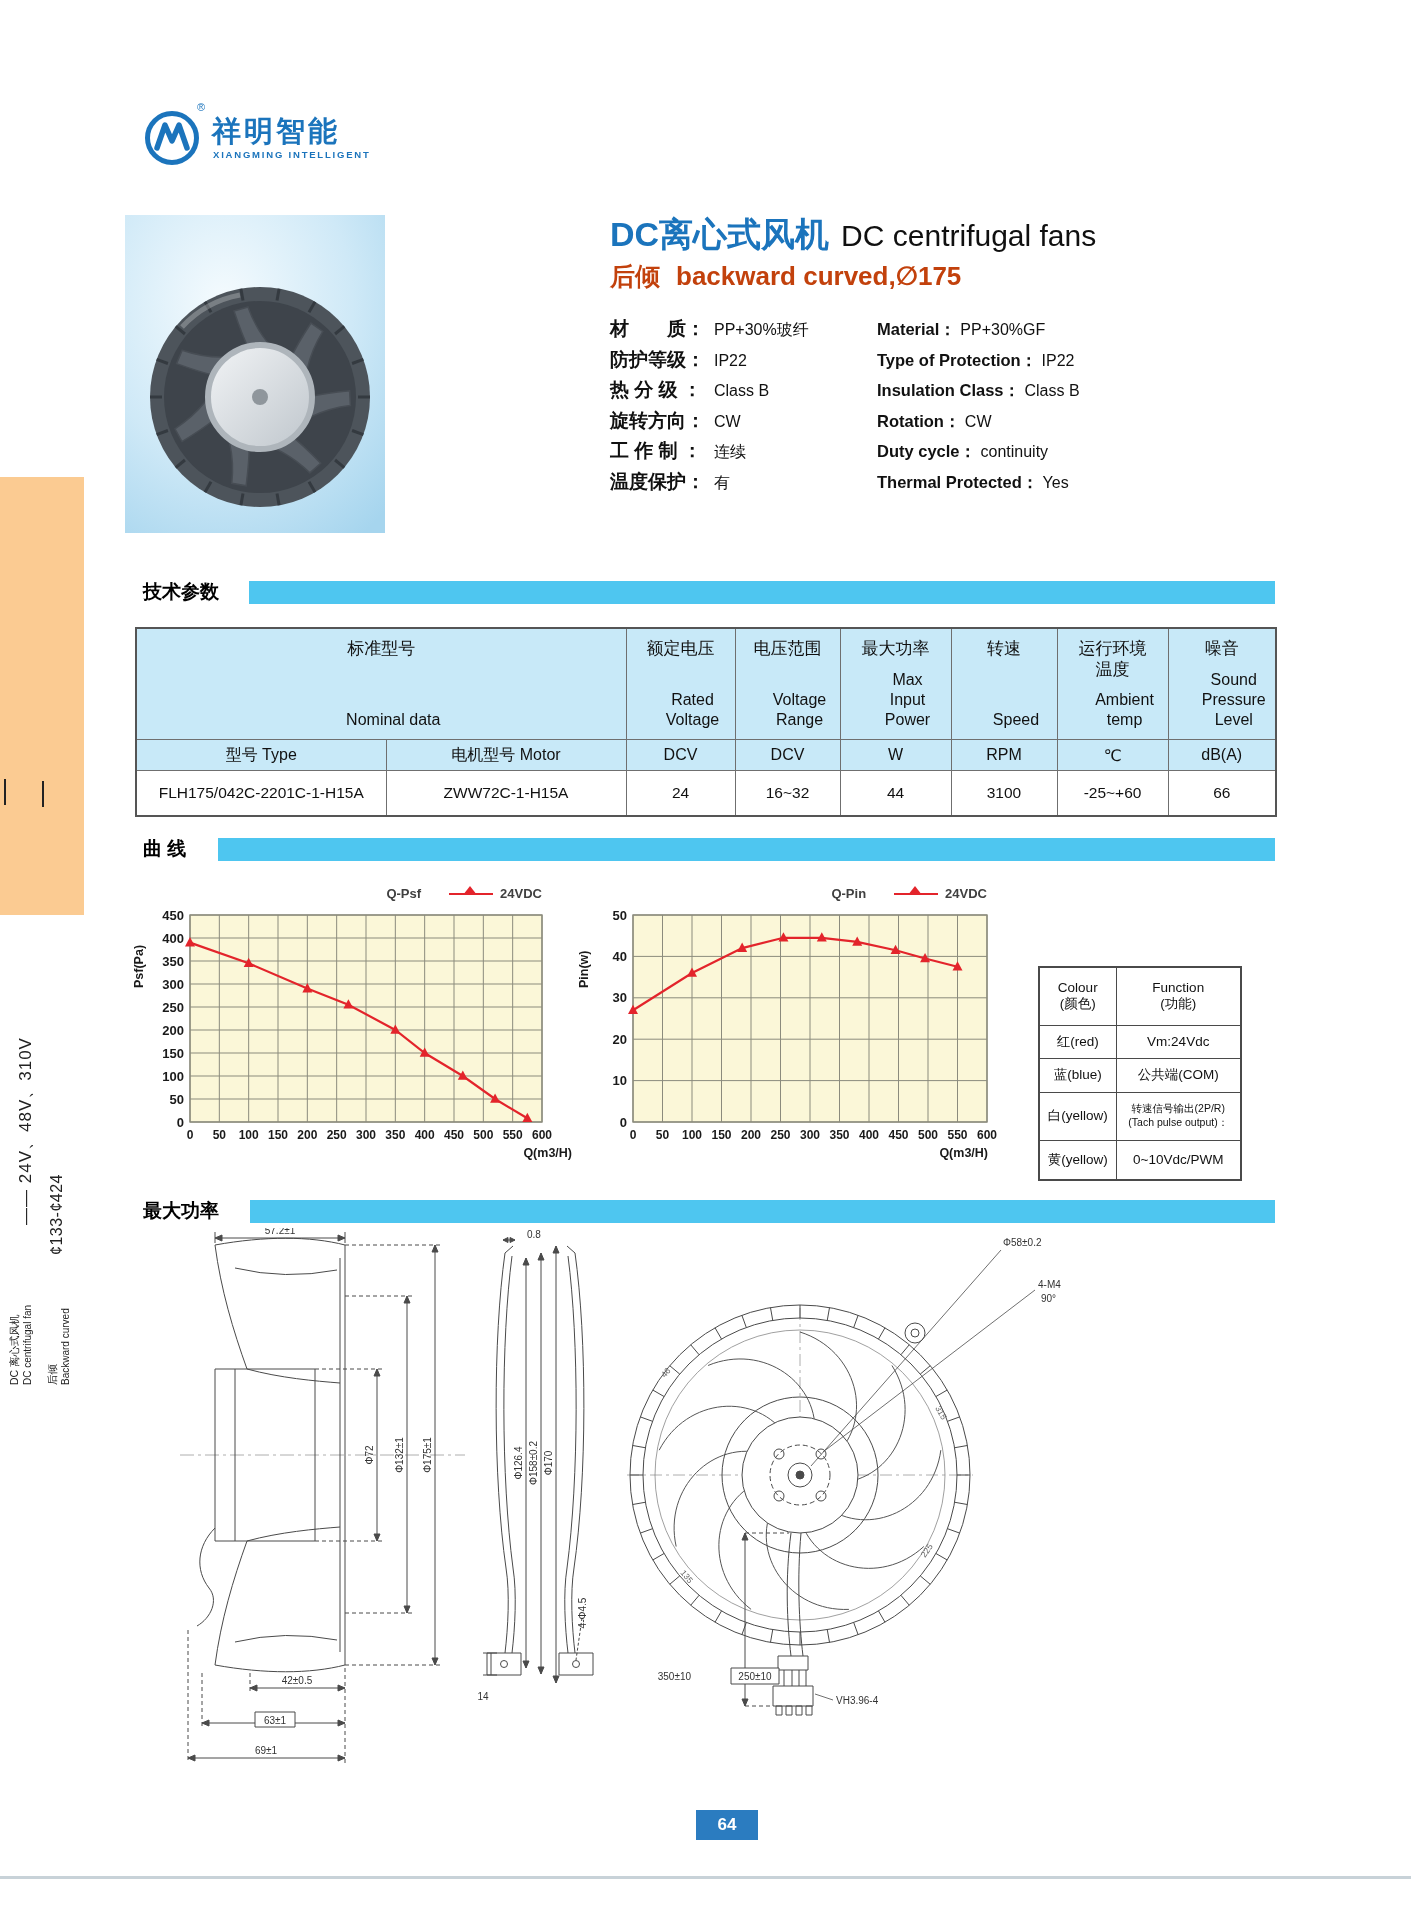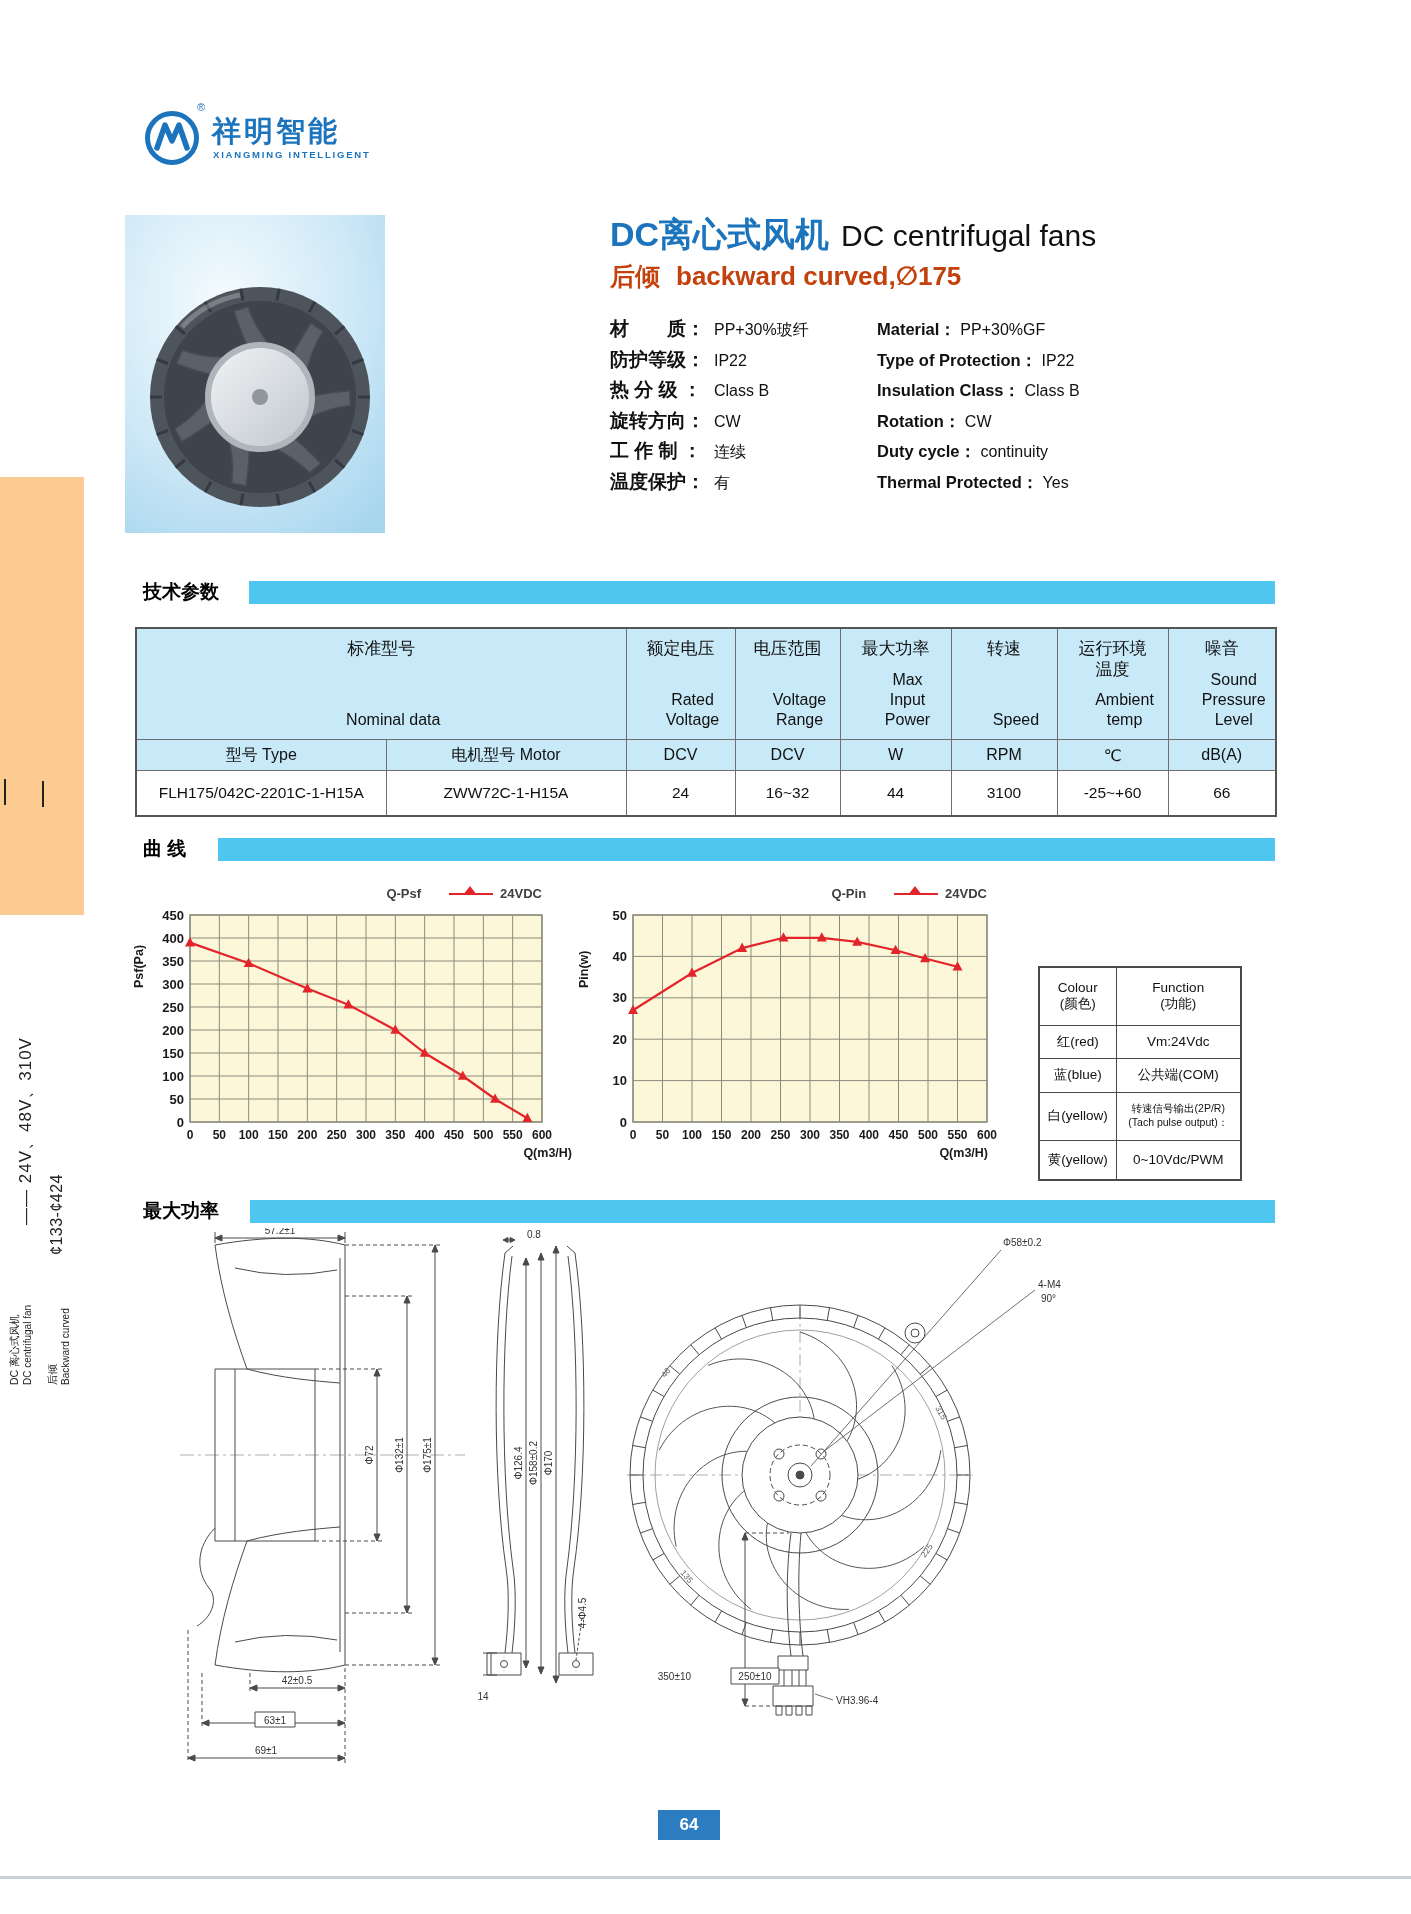--- a/index.html
+++ b/index.html
@@ -55,21 +55,21 @@
   
   .wtable{position:absolute;left:1038px;top:966px;border-collapse:collapse;table-layout:fixed;border:2px solid #4a4a4a;}
   .wtable td{border:1px solid #4a4a4a;text-align:center;vertical-align:middle;font-size:13.5px;background:#fff;padding:0 2px;}
   .wtable .small{font-size:10.5px;line-height:1.3;}
   
   .dimsvg{position:absolute;left:135px;top:1228px;}
   .dimsvg text{font-family:"Liberation Sans","DejaVu Sans",sans-serif;font-size:10px;fill:#333;}
   .dimsvg .mk{font-size:8.5px;fill:#666;}
   .dimsvg path,.dimsvg line,.dimsvg circle,.dimsvg rect,.dimsvg polyline{vector-effect:non-scaling-stroke;}
   
-  .pagebox{position:absolute;left:658px;top:1810px;width:62px;height:30px;background:#2b7cc0;color:#fff;
+  .pagebox{position:absolute;left:696px;top:1810px;width:62px;height:30px;background:#2b7cc0;color:#fff;
            font-size:17px;font-weight:bold;display:flex;align-items:center;justify-content:center;}
   .bottomline{position:absolute;left:0;top:1876px;width:1411px;height:3px;background:#c8d2d8;}
   
   .sidebar{position:absolute;left:0;top:477px;width:84px;height:438px;background:#fbcb92;}
   .vtext{position:absolute;white-space:nowrap;transform:rotate(-90deg);transform-origin:0 0;color:#222;}
   .v1{left:14px;top:748px;font-size:17px;letter-spacing:1px;}
   .v2{left:48px;top:778px;font-size:16px;letter-spacing:0.5px;}
   .v3{left:8px;top:908px;font-size:10.5px;line-height:13px;}
   .v4{left:46px;top:908px;font-size:10.5px;line-height:13px;}
   .sbar{position:absolute;width:2px;height:26px;background:#222;}

